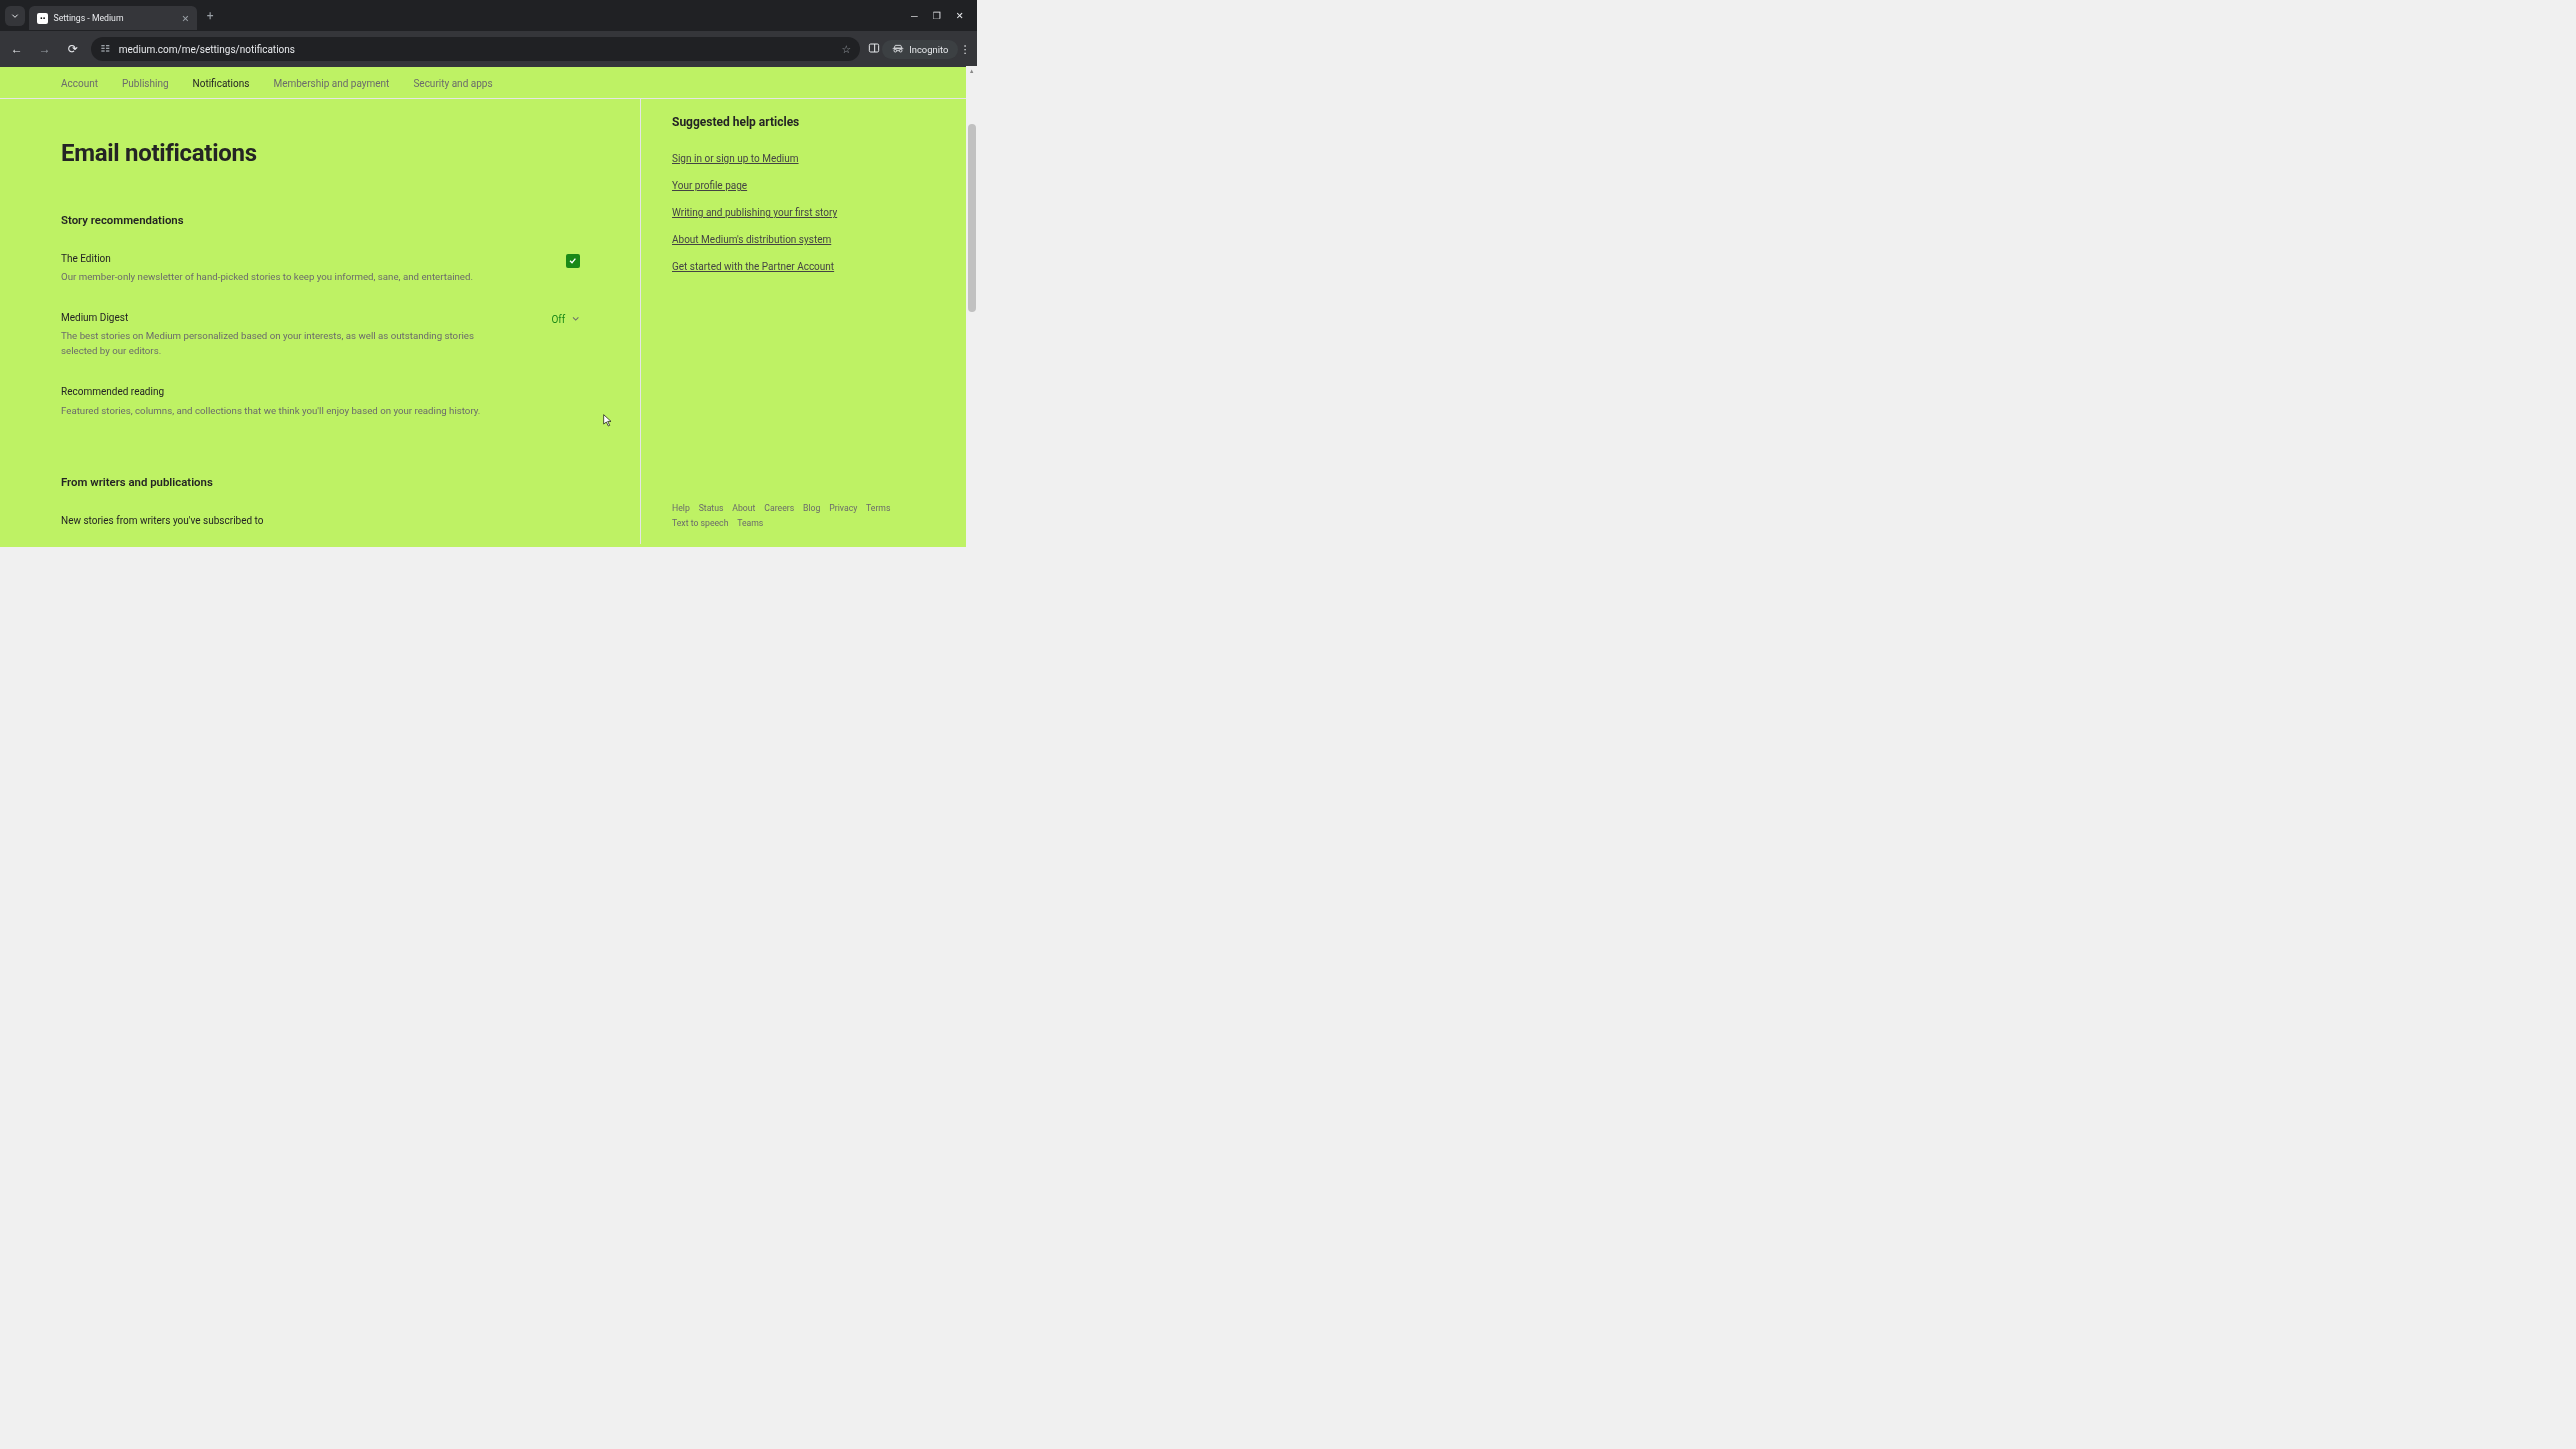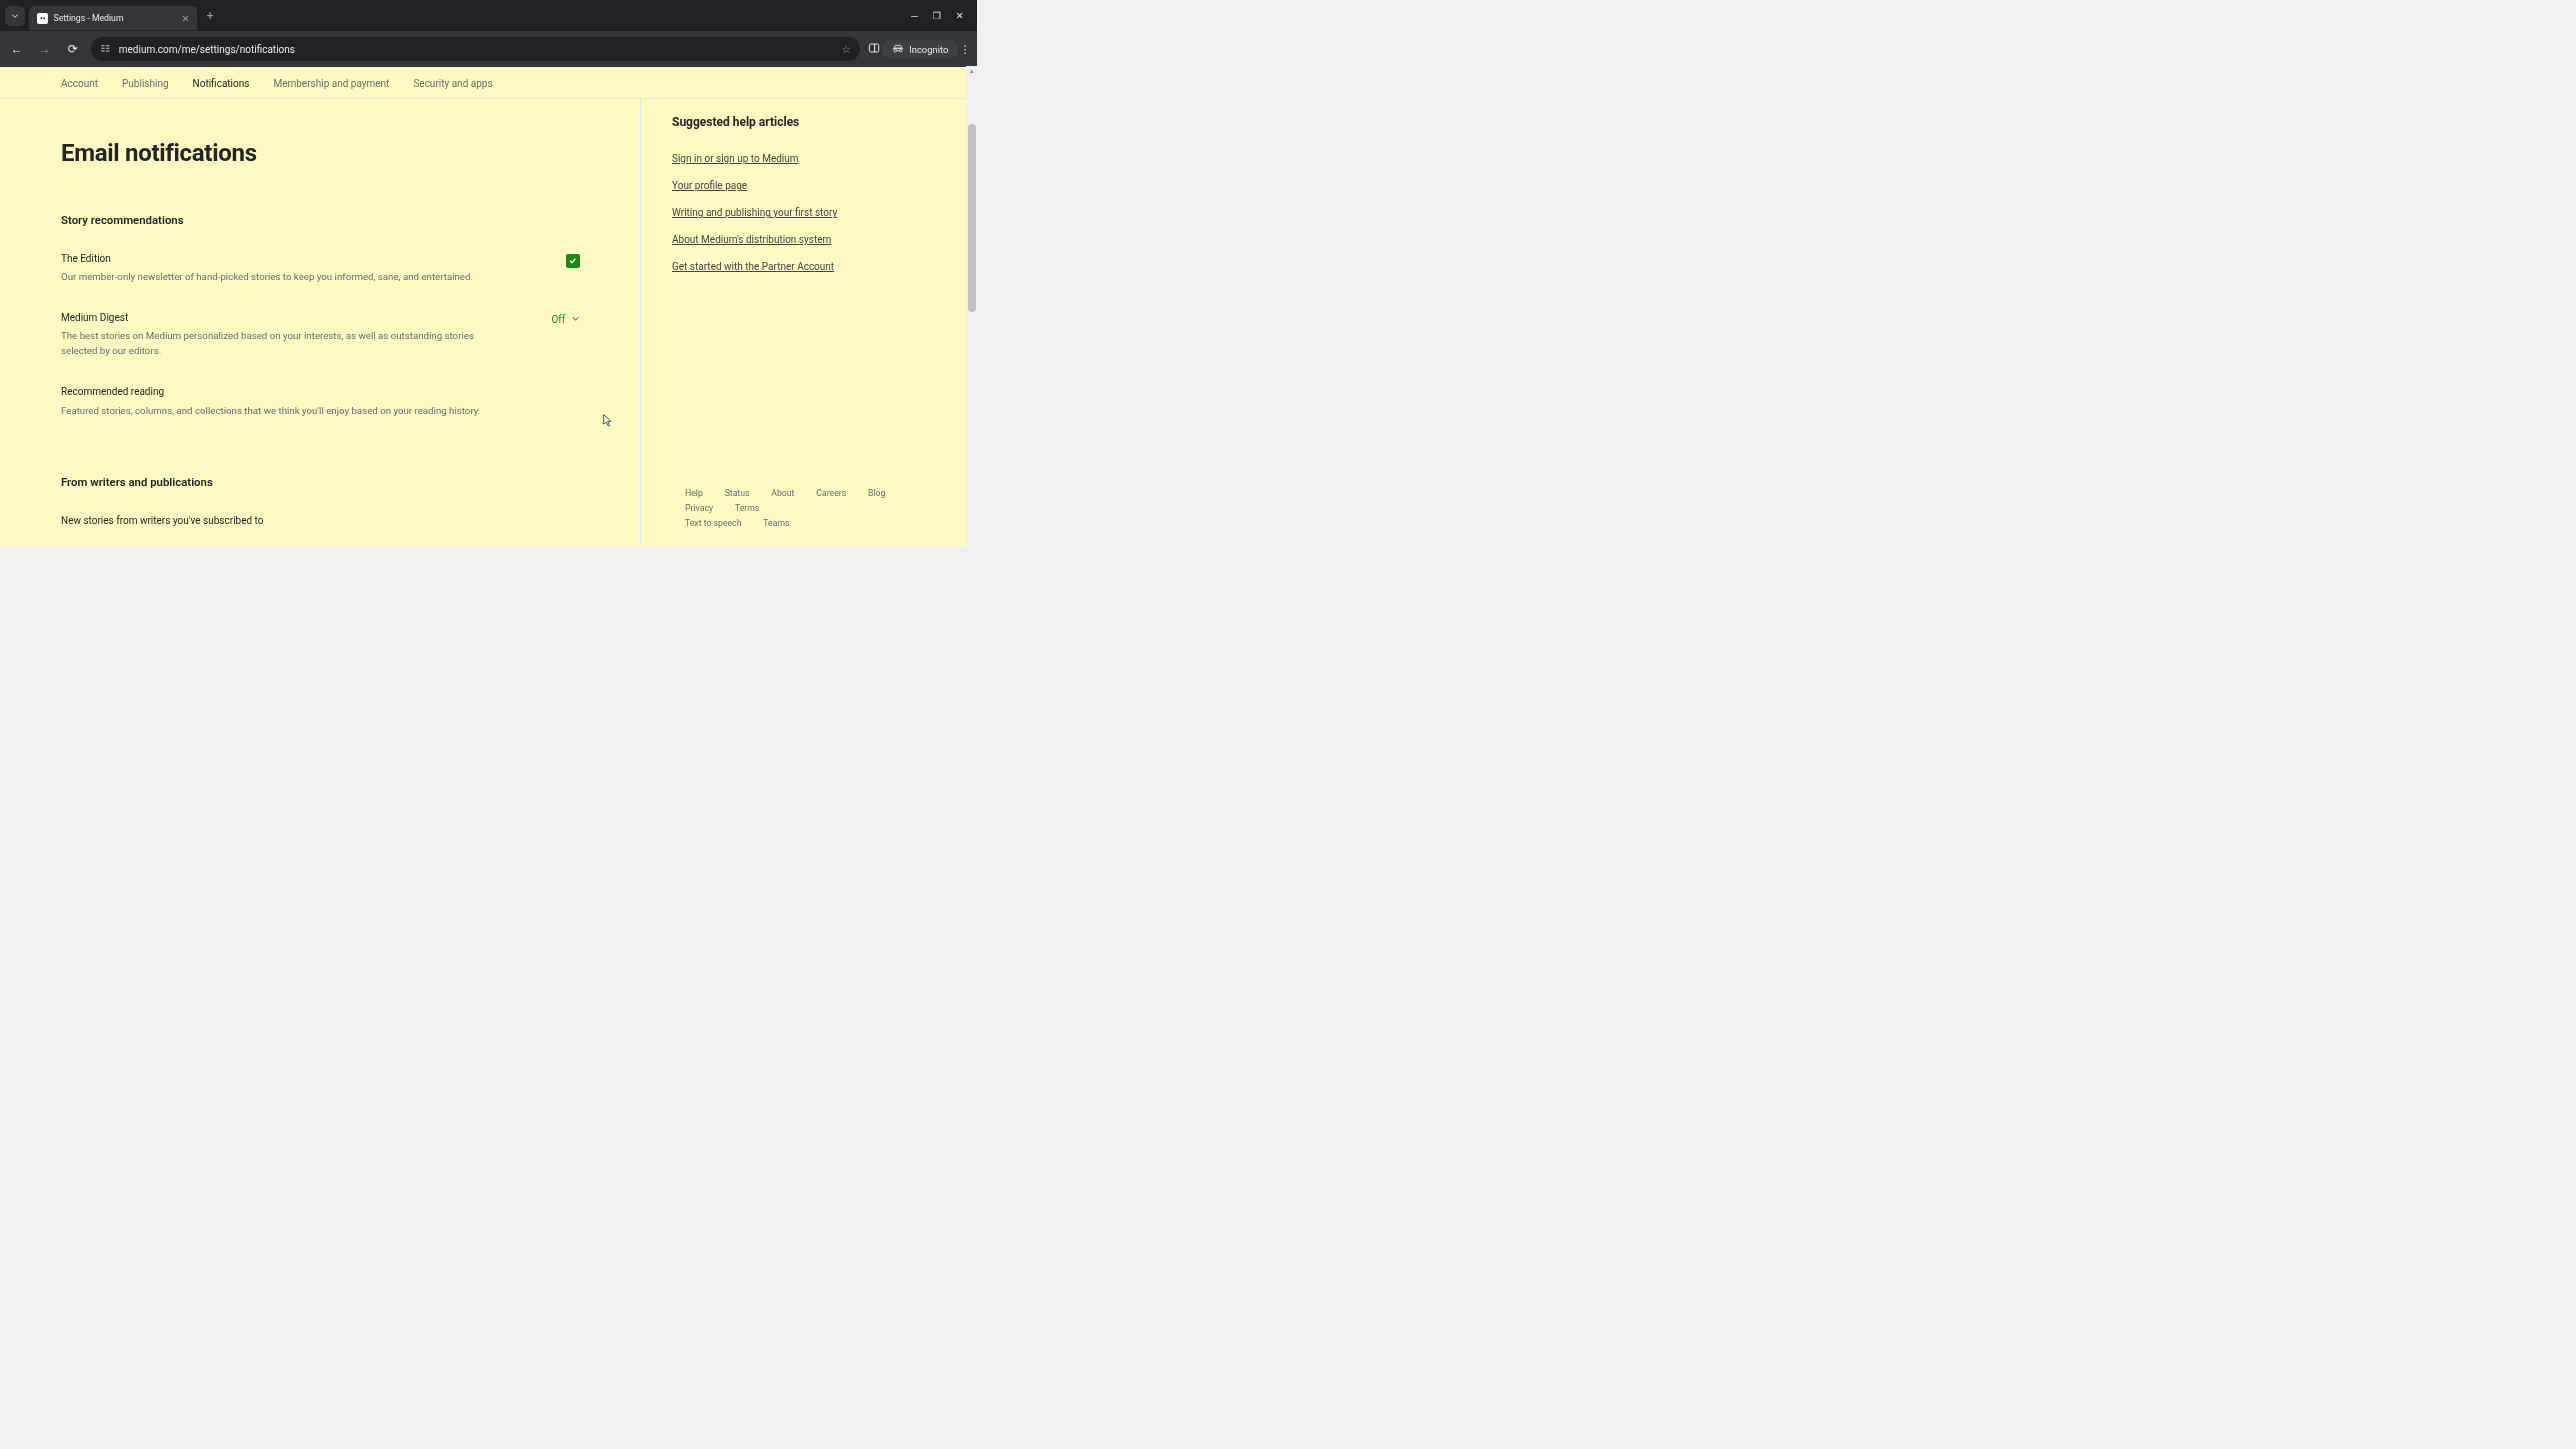--- a/index.html
+++ b/index.html
@@ -101,21 +101,21 @@
     border-radius: 13.4px;
     padding: 4px 9.4px;
     display: flex;
     align-items: center;
     gap: 5.4px;
     font-size: 9.4px;
   }
 
   
   .page {
-    background: #fef9c3;
+    background: #bef264;
     height: calc(100% - 66px);
     position: relative;
     overflow: hidden;
   }
 
   .settings-tabs {
     display: flex;
     gap: 24px;
     padding: 10.7px 0 9.4px 61px;
     border-bottom: 0.7px solid #e5e5e5;
@@ -214,21 +214,21 @@
 
   .footer-links {
     position: absolute;
     bottom: 13.4px;
     left: 31px;
     right: 27px;
     font-size: 8.7px;
     color: #6b6b6b;
     line-height: 1.7;
   }
-  .footer-links span { margin-right: 6.7px; cursor: pointer; margin-left: 13px; }
+  .footer-links span { margin-right: 6.7px; cursor: pointer; }
 
   
   .scrollbar-track {
     position: absolute;
     right: 0;
     top: 66px;
     bottom: 0;
     width: 10.7px;
     background: #f0f0f0;
   }

